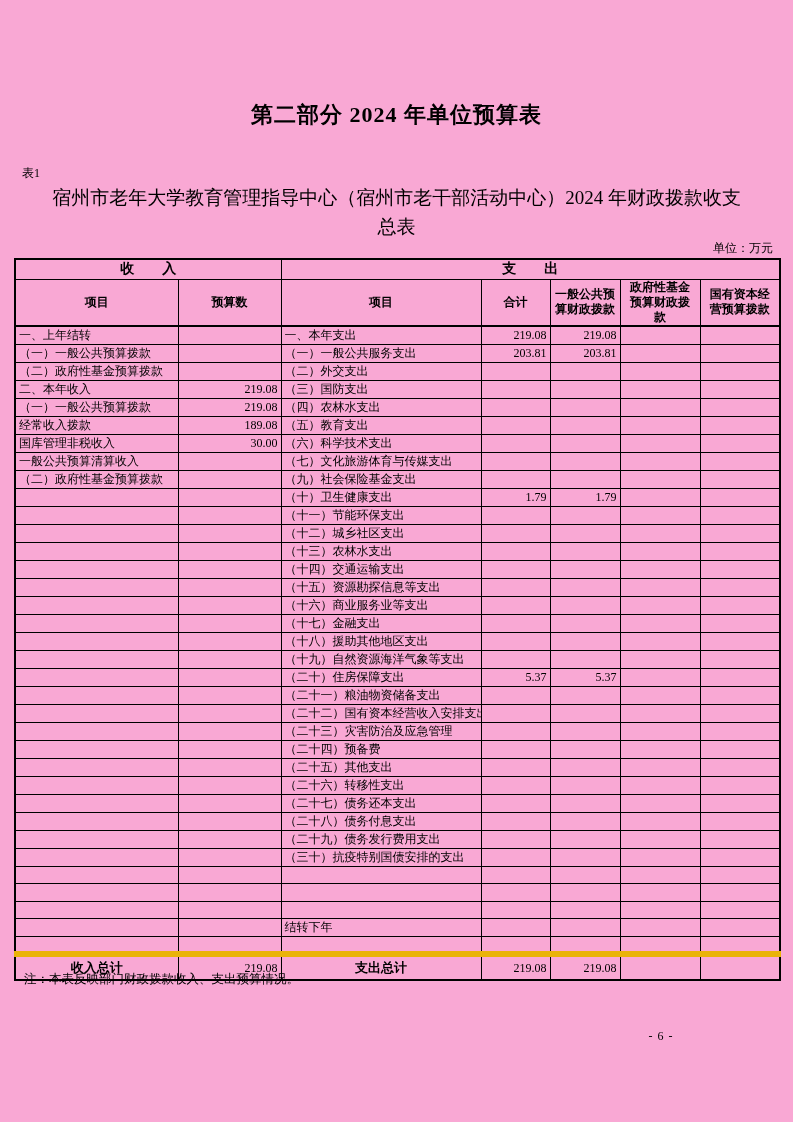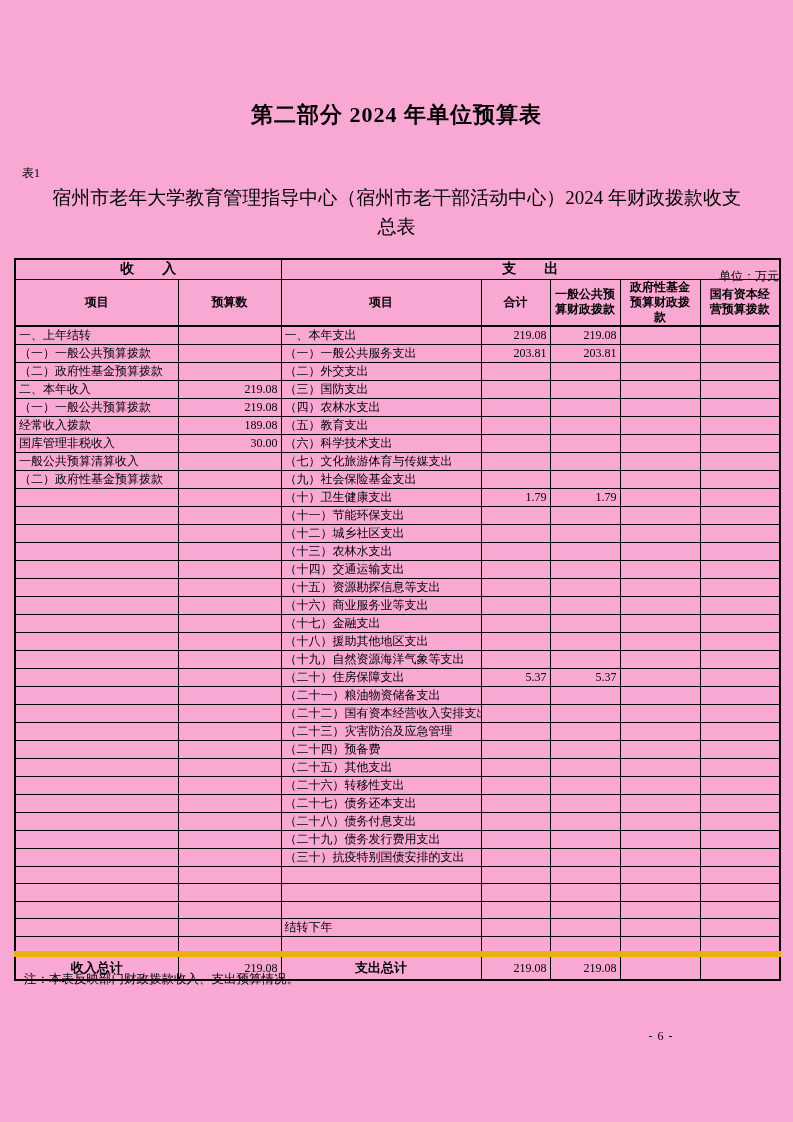--- a/index.html
+++ b/index.html
@@ -23,23 +23,22 @@
     font-size:12px;
     margin-top:8px;
   }
   .main-title {
     position:absolute; top:183px; left:20px; right:20px;
     text-align:center;
     font-size:19px; font-weight:normal;
     line-height:29px;
   }
   .unit-label {
-    position:absolute; top:240px; right:14px;
+    position:absolute; top:240px; right:20px;
     font-size:12px;
-    margin-top:28px;
   }
   table.budget {
     position:absolute; top:258px; left:14px;
     width:765px;
     border-collapse:collapse;
     table-layout:fixed;
     border:2px solid #000;
   }
   .budget th, .budget td {
     border:1px solid #000;

